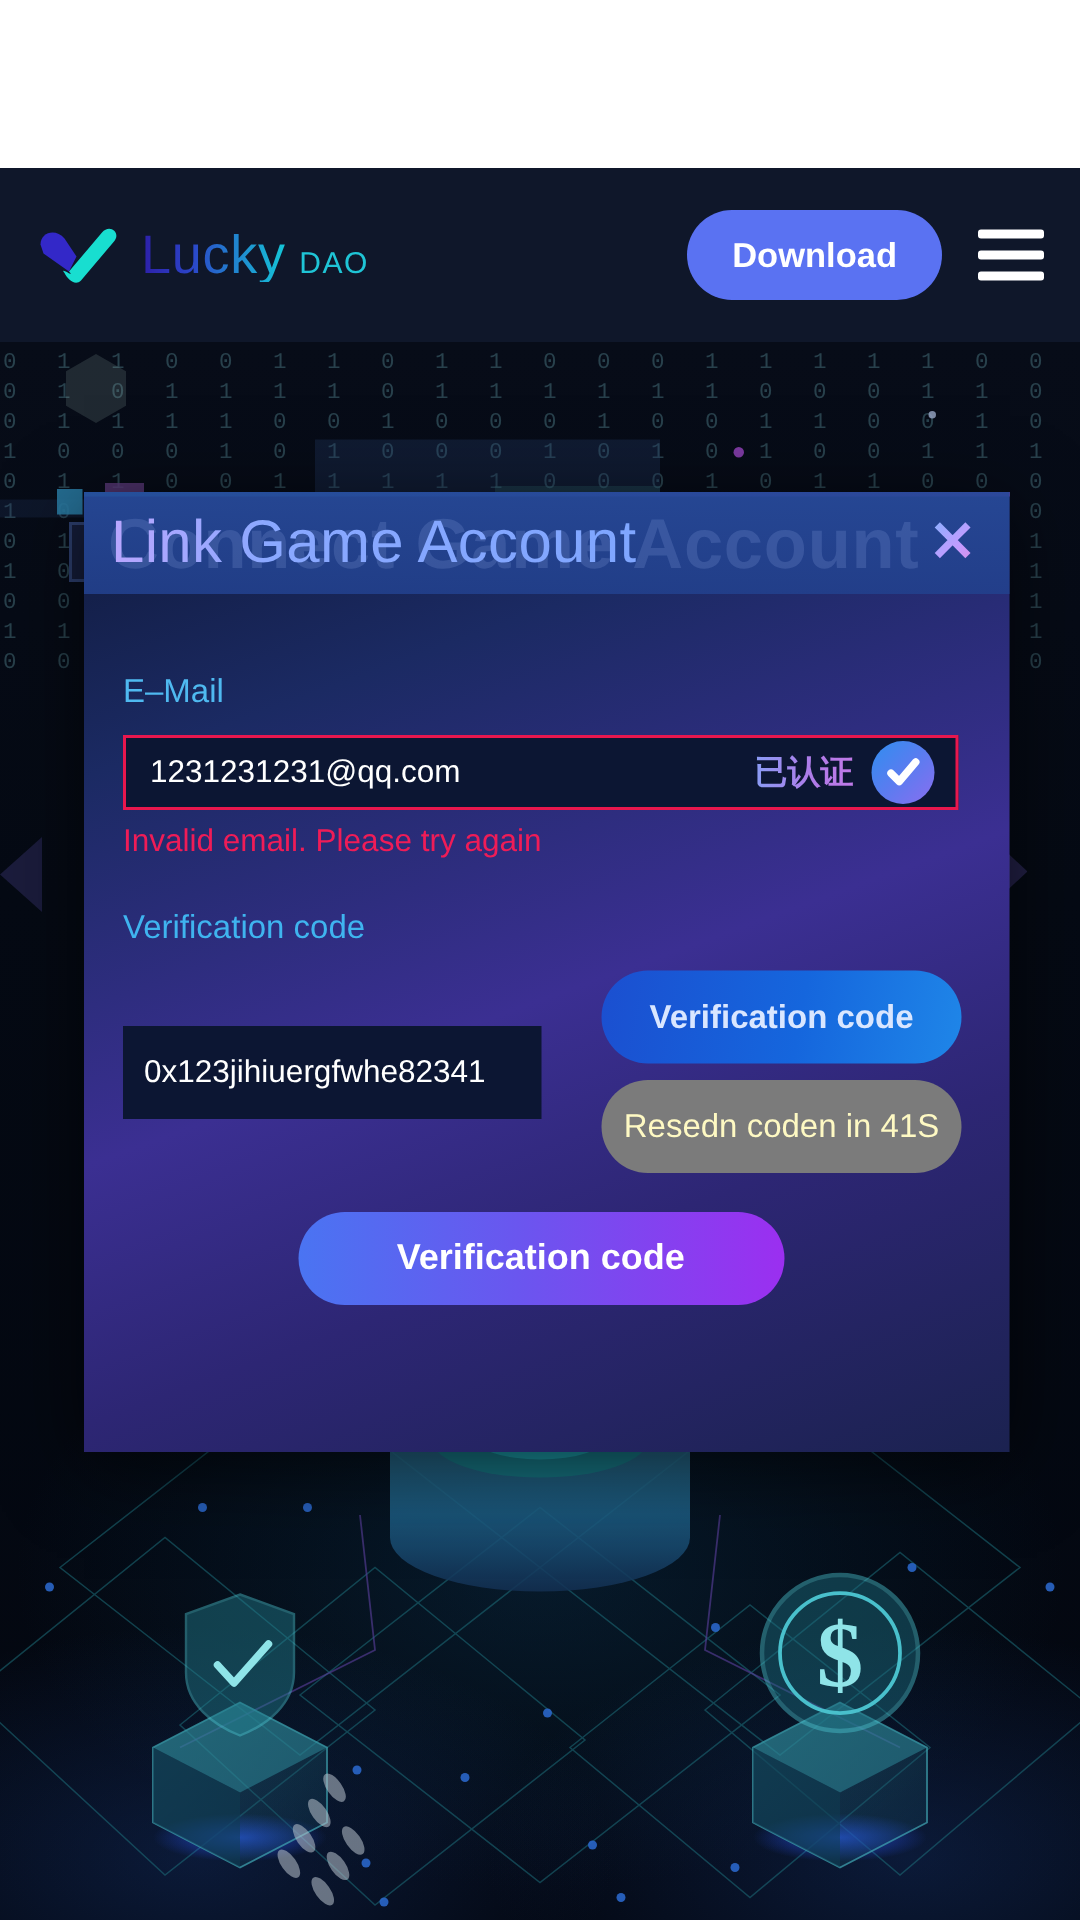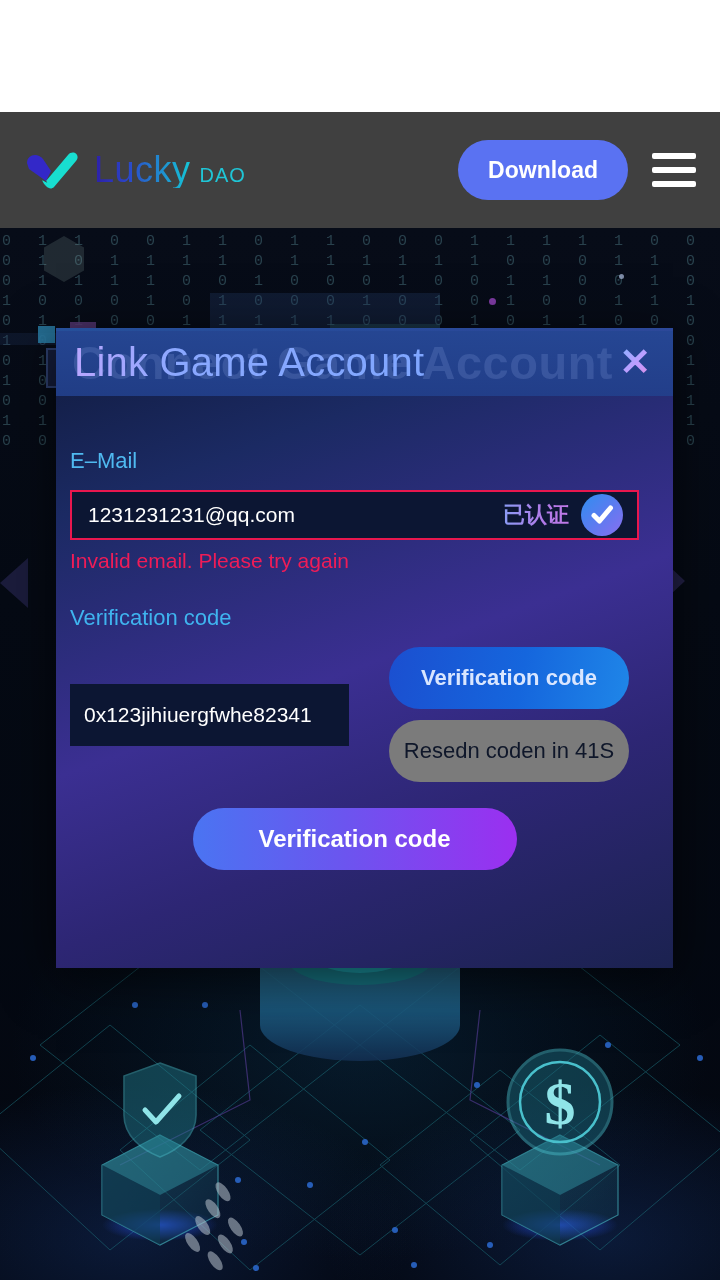--- a/index.html
+++ b/index.html
@@ -10,21 +10,21 @@
     overflow:hidden;
   }
   #page { position:relative; width:720px; height:1280px; background:#ffffff; overflow:hidden; }
 
   
   .top-gap { position:absolute; left:0; top:0; width:720px; height:112px; background:#ffffff; }
 
   
   .header {
     position:absolute; left:0; top:112px; width:720px; height:116px;
-    background:#404040; display:flex; align-items:center;
+    background:#0f172a; display:flex; align-items:center;
   }
   .logo-wrap { position:absolute; left:24px; top:50%; transform:translateY(-50%); display:flex; align-items:center; }
   .logo-mark { width:58px; height:40px; margin-right:12px; }
   .logo-text { font-size:34px; font-weight:700; letter-spacing:.5px; line-height:1; display:flex; align-items:baseline; }
   .logo-lucky {
     background:linear-gradient(90deg,#2d1fa8 0%, #2b45c8 35%, #1f8fd0 70%, #14c8d8 100%);
     -webkit-background-clip:text; background-clip:text; color:transparent;
     font-size:36px; font-weight:500;
   }
   .logo-dao { color:#1fc5d6; font-size:20px; font-weight:400; margin-left:9px; letter-spacing:1px; }
@@ -100,21 +100,21 @@
     background:linear-gradient(90deg,#b9a6ff 0%, #8aa8ff 30%, #7fa6ff 100%);
     -webkit-background-clip:text; background-clip:text; color:transparent;
   }
   .modal-close {
     position:absolute; right:22px; top:50%; transform:translateY(-50%);
     font-size:38px; font-weight:700; line-height:1; cursor:pointer; background:transparent; border:none;
     background-image:linear-gradient(135deg,#7fb4ff 0%, #c49bff 60%, #e08ad8 100%);
     -webkit-background-clip:text; background-clip:text; color:transparent;
     font-family:"Liberation Sans", sans-serif;
   }
-  .modal-body { position:relative; padding:52px 34px 0 14px; }
+  .modal-body { position:relative; padding:52px 34px 0 26px; }
 
   .field-label { font-size:22px; color:#4fb9f0; margin-bottom:16px; font-weight:400; }
   .field-label.vc { color:#3fb4ef; }
 
   .email-row {
     position:relative; height:50px;
     background:#0c1633;
     border:2px solid #e8174e;
     display:flex; align-items:center; padding:0 14px 0 16px;
   }
@@ -142,21 +142,21 @@
   }
   .vc-buttons { margin-left:40px; display:flex; flex-direction:column; gap:11px; }
   .btn-vc-blue {
     width:240px; height:62px; border:none; border-radius:31px; cursor:pointer;
     background:linear-gradient(100deg,#1b4fd0 0%, #1566dd 55%, #1f86e8 100%);
     color:#d9e6ff; font-size:22px; font-weight:700;
     font-family:"Liberation Sans", sans-serif;
   }
   .btn-resend {
     width:240px; height:62px; border:none; border-radius:31px; cursor:not-allowed;
-    background:#7b7b7b; color:#0f172a; font-size:22px; font-weight:500;
+    background:#7b7b7b; color:#fef9c3; font-size:22px; font-weight:500;
     font-family:"Liberation Sans", sans-serif;
   }
   .btn-submit {
     display:block; margin:26px auto 0 auto;
     width:324px; height:62px; border:none; border-radius:31px; cursor:pointer;
     background:linear-gradient(90deg,#4a74f2 0%, #6a56ef 45%, #9b2ff0 100%);
     color:#ffffff; font-size:24px; font-weight:700;
     font-family:"Liberation Sans", sans-serif;
   }
   .modal-footer {

